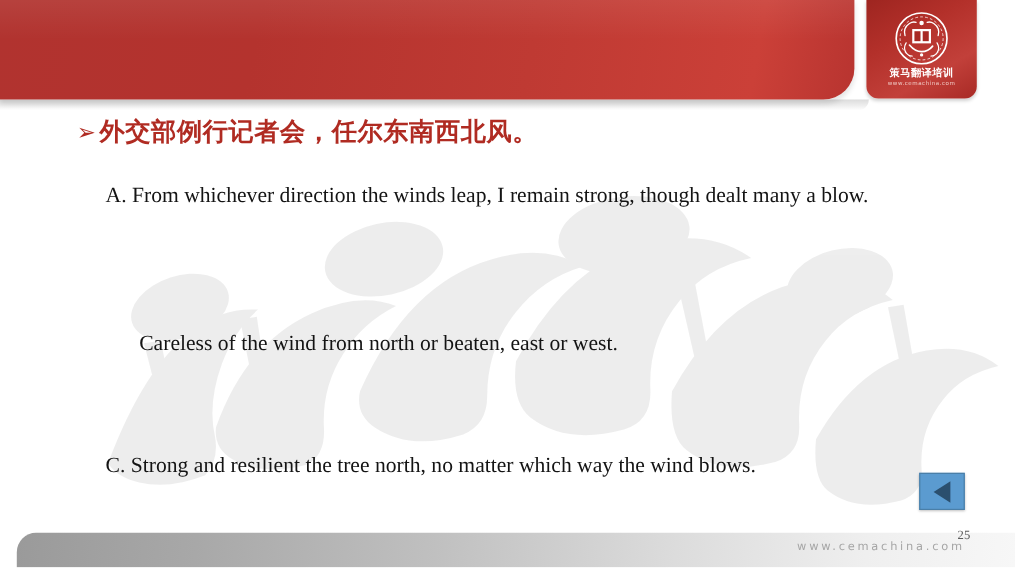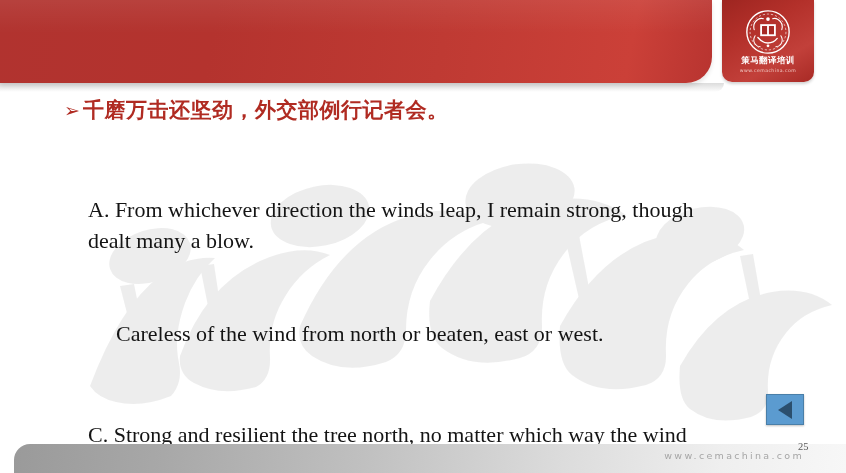--- a/index.html
+++ b/index.html
@@ -190,24 +190,23 @@
   }
 
   .answers {
     position: absolute;
     left: 88px;
     top: 58px;
     width: 660px;
   }
   .answer {
     font-family: "Liberation Serif", "DejaVu Serif", serif;
-    font-size: 22px;
+    font-size: 18px;
     color: #141414;
     line-height: 1.42;
-    margin-top: 44px;
   }
   .answer.a { position: absolute; top: 0;   left: 0; width: 645px; }
   .answer.b { position: absolute; top: 100px; left: 0; width: 645px; }
   .answer.b .indent-line { display: block; margin-top: 24px; padding-left: 28px; }
   .answer.c { position: absolute; top: 225px; left: 0; width: 620px; }
 
   
   .nav-prev-button {
     position: absolute;
     left: 766px;
@@ -319,21 +318,21 @@
       </svg>
     </div>
     <div class="logo-cn">策马翻译培训</div>
     <div class="logo-url">www.cemachina.com</div>
   </div>
 
   <div class="content">
 
     <div class="heading">
       <span class="heading-bullet">➢</span>
-      <span class="heading-text">千磨万击还坚劲，外交部例行记者会。</span>
+      <span class="heading-text">外交部例行记者会，任尔东南西北风。</span>
     </div>
 
     <div class="answers">
 
       <div class="answer a">
         <span>A. From whichever direction the winds leap, I remain strong, though dealt many a blow.</span>
       </div>
 
       <div class="answer b">
         <span class="indent-line">Careless of the wind from north or beaten, east or west.</span>

